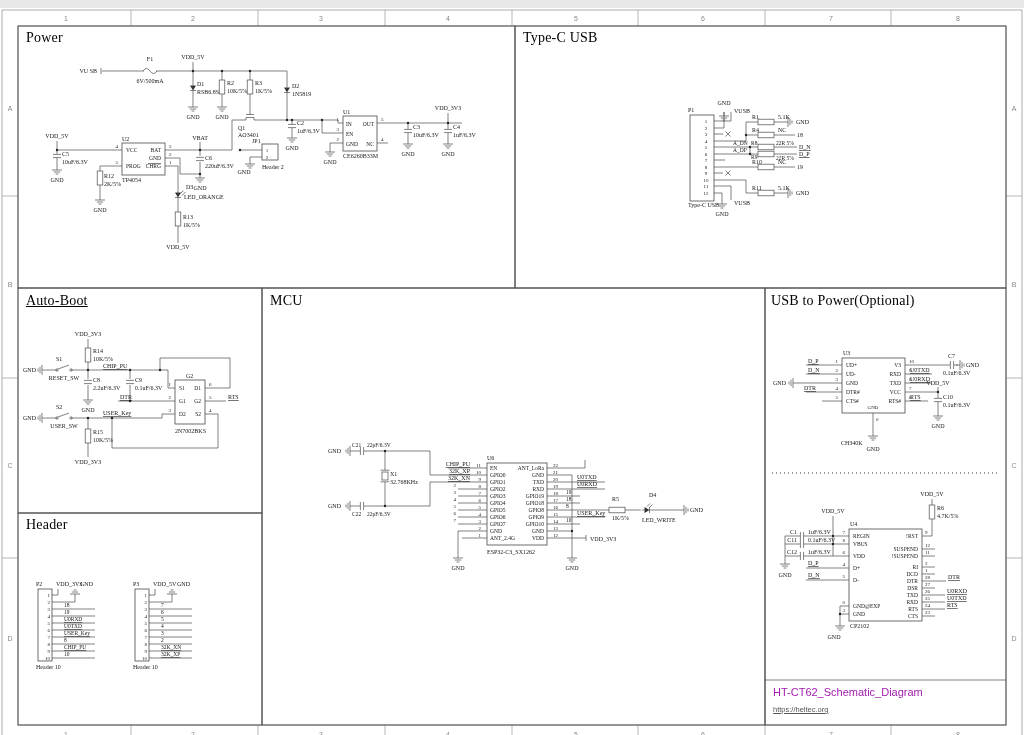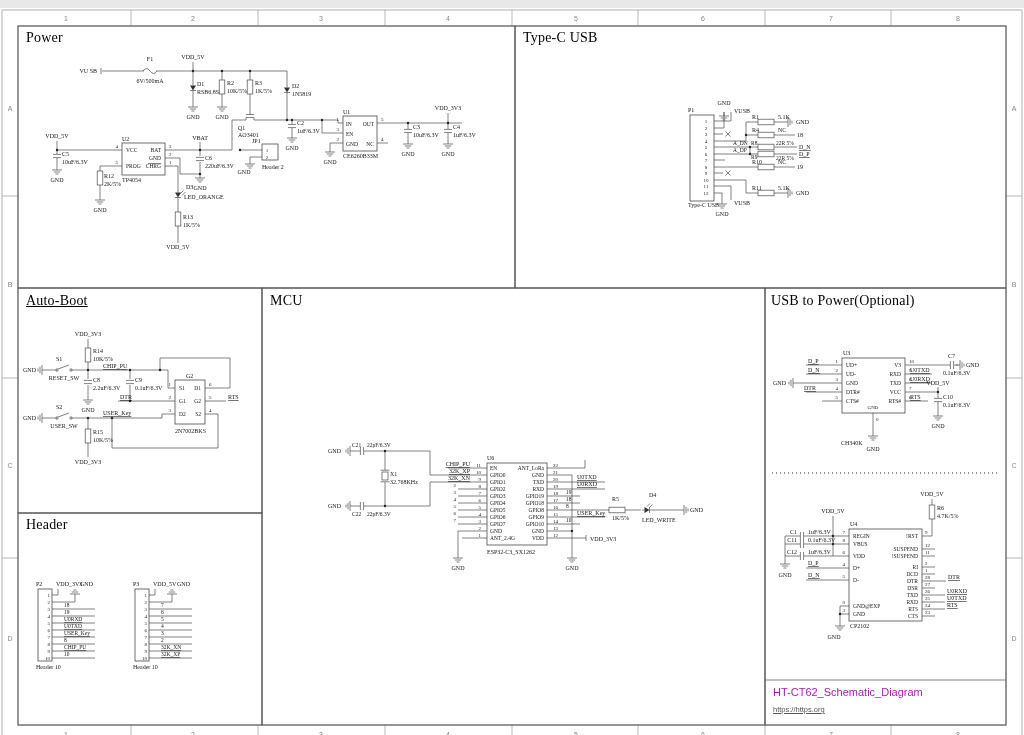--- a/index.html
+++ b/index.html
@@ -1033,15 +1033,15 @@
 
   <div class="section-title st-power">Power</div>
   <div class="section-title st-typec">Type-C USB</div>
   <div class="section-title st-autoboot">Auto-Boot</div>
   <div class="section-title st-mcu">MCU</div>
   <div class="section-title st-usbser">USB to Power(Optional)</div>
   <div class="section-title st-header">Header</div>
 
   <div class="title-block">
     <div class="tb-title">HT-CT62_Schematic_Diagram</div>
-    <a class="tb-link">https://https.org</a>
+    <a class="tb-link">https://heltec.org</a>
   </div>
 </div>
 
 </body></html>

